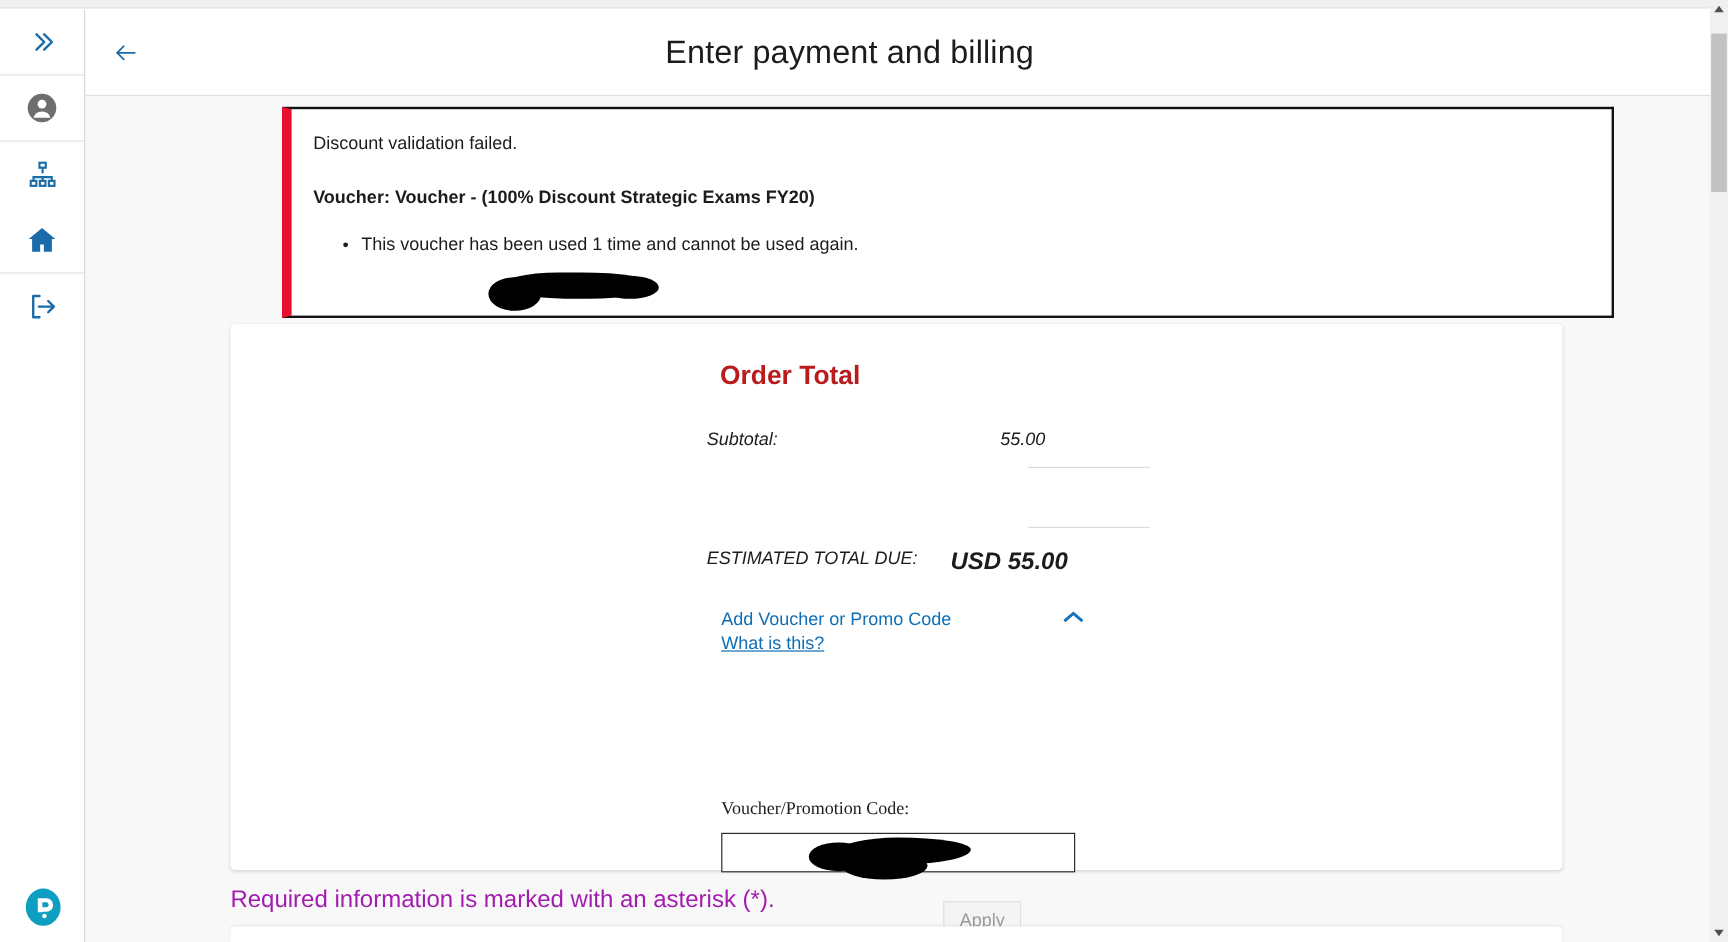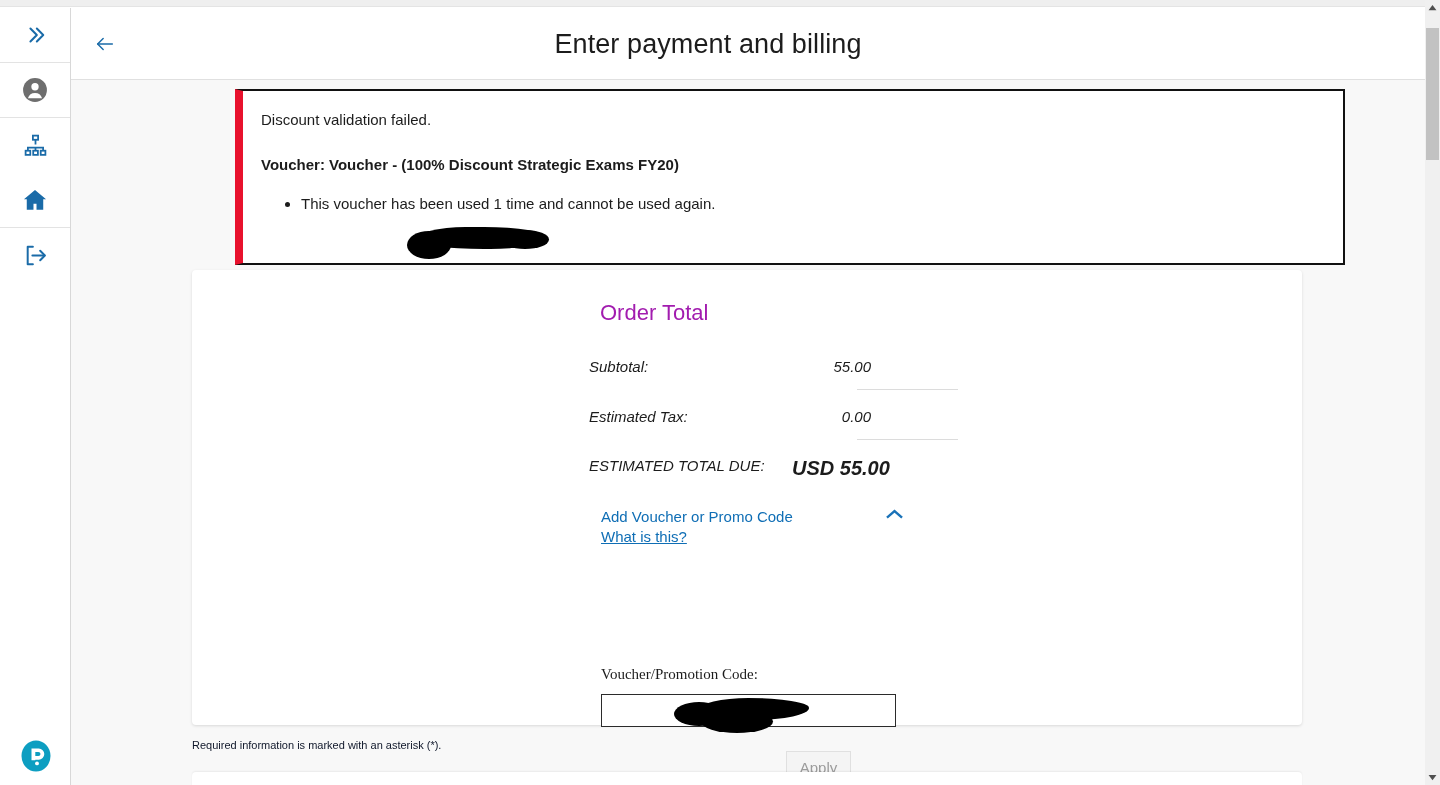--- a/index.html
+++ b/index.html
@@ -154,22 +154,22 @@
     height: 455px;
     background: #ffffff;
     border-radius: 4px;
     box-shadow: 0 1px 3px rgba(0,0,0,.13);
   }
 
   .order-title {
     position: absolute;
     left: 408px; top: 30px;
     font-size: 22px;
-    color: #a21caf;
-    font-weight: 400;
+    color: #b91c1c;
+    font-weight: 700;
   }
 
   .row {
     position: absolute;
     left: 397px;
     width: 290px;
     height: 26px;
     font-style: italic;
   }
   .row .lbl {
@@ -276,22 +276,22 @@
     color: #9b9b9b;
     font-family: "Liberation Sans", sans-serif;
     font-size: 15px;
     cursor: default;
     text-align: center;
   }
 
   .required-note {
     position: absolute;
     left: 121px; top: 659px;
-    font-size: 11px;
-    color: #0f172a;
+    font-size: 20px;
+    color: #a21caf;
   }
 
   .bottom-card {
     position: absolute;
     left: 121px; top: 692px;
     width: 1110px;
     height: 40px;
     background: #ffffff;
     border-radius: 4px 4px 0 0;
     box-shadow: 0 -1px 2px rgba(0,0,0,.06);
@@ -404,24 +404,20 @@
 
     <section class="order-card">
       <h2 class="order-title">Order Total</h2>
 
       <div class="row row-subtotal">
         <span class="lbl">Subtotal:</span>
         <span class="val">55.00</span>
       </div>
       <div class="hr hr1"></div>
 
-      <div class="row row-tax">
-        <span class="lbl">Estimated Tax:</span>
-        <span class="val">0.00</span>
-      </div>
       <div class="hr hr2"></div>
 
       <div class="row row-total">
         <span class="lbl">ESTIMATED TOTAL DUE:</span>
         <span class="val-total">USD 55.00</span>
       </div>
 
       <a class="promo-link">Add Voucher or Promo Code</a>
       <a class="what-link">What is this?</a>
 

